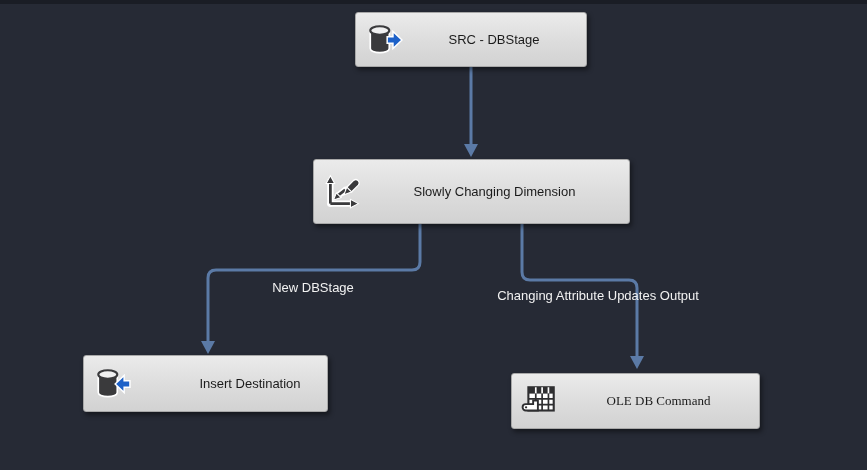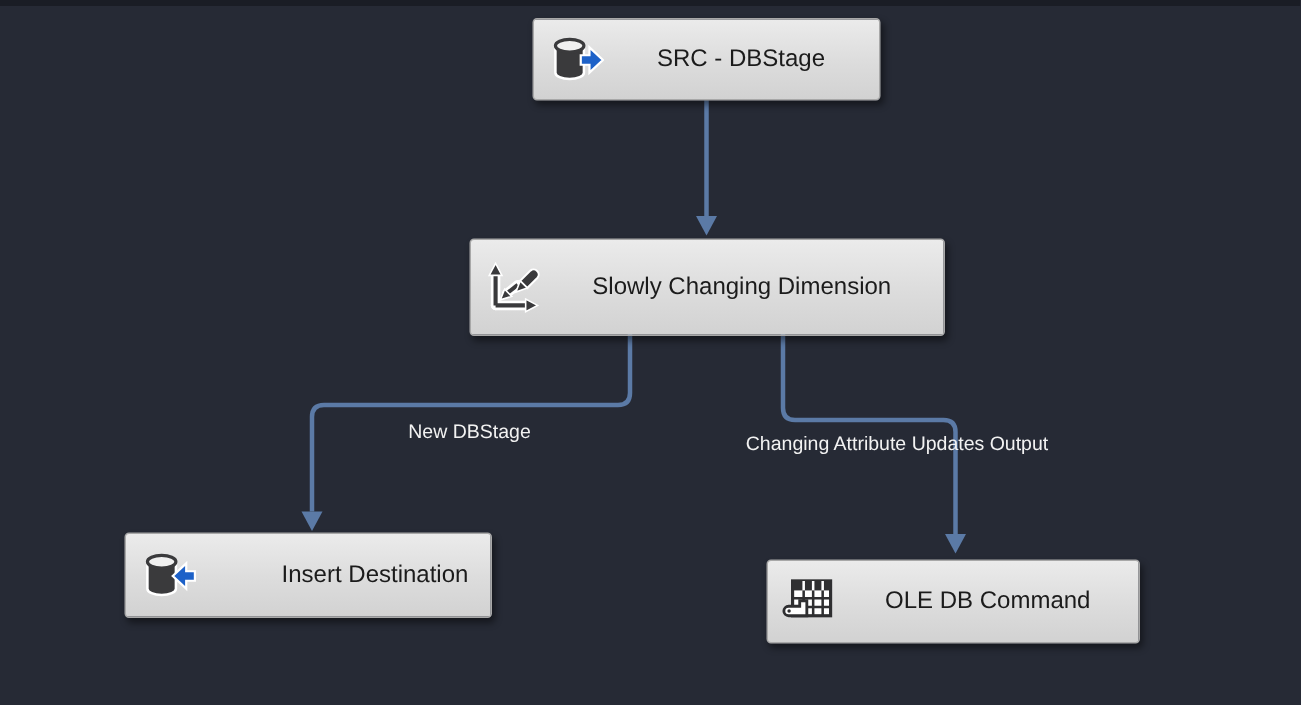--- a/index.html
+++ b/index.html
@@ -12,27 +12,27 @@
   .node{
     position:absolute;display:flex;align-items:center;box-sizing:border-box;
     background:linear-gradient(180deg,#ebebeb 0%,#dcdcdc 55%,#d2d2d2 100%);
     border:1px solid #a8a8a8;border-radius:3px;
     box-shadow:2px 3px 5px rgba(0,0,0,0.45);
     padding-left:8px;cursor:default;
   }
   .node .icon{width:40px;height:40px;flex:0 0 40px;display:flex;align-items:center;justify-content:center;}
   .node .icon svg{width:38px;height:38px;display:block;}
   .node .label{
-    flex:1;text-align:center;color:#1b1b1b;font-size:16px;
+    flex:1;text-align:center;color:#1b1b1b;font-size:13px;
     padding-right:2px;white-space:nowrap;overflow:hidden;
   }
   #node-src        {left:355px;top:12px; width:232px;height:55px;}
   #node-scd        {left:313px;top:159px;width:317px;height:65px;}
   #node-insert     {left:83px; top:355px;width:245px;height:57px;gap:43px;}
-  #node-olecmd     {left:511px;top:373px;width:249px;height:56px;}
+  #node-olecmd     {left:511px;top:373px;width:249px;height:56px;font-family:Liberation Serif, serif;}
   #connector-layer{position:absolute;left:0;top:0;width:867px;height:470px;}
   .conn{stroke:#5b7aa6;stroke-width:3;fill:none;}
   .conn-head{fill:#5b7aa6;stroke:none;}
   .edge-label{
     position:absolute;transform:translateX(-50%);
     color:#f2f2f2;font-size:13px;white-space:nowrap;
   }
   #edge-label-new{left:313px;top:280px;}
   #edge-label-changing{left:598px;top:288px;}
 </style>

